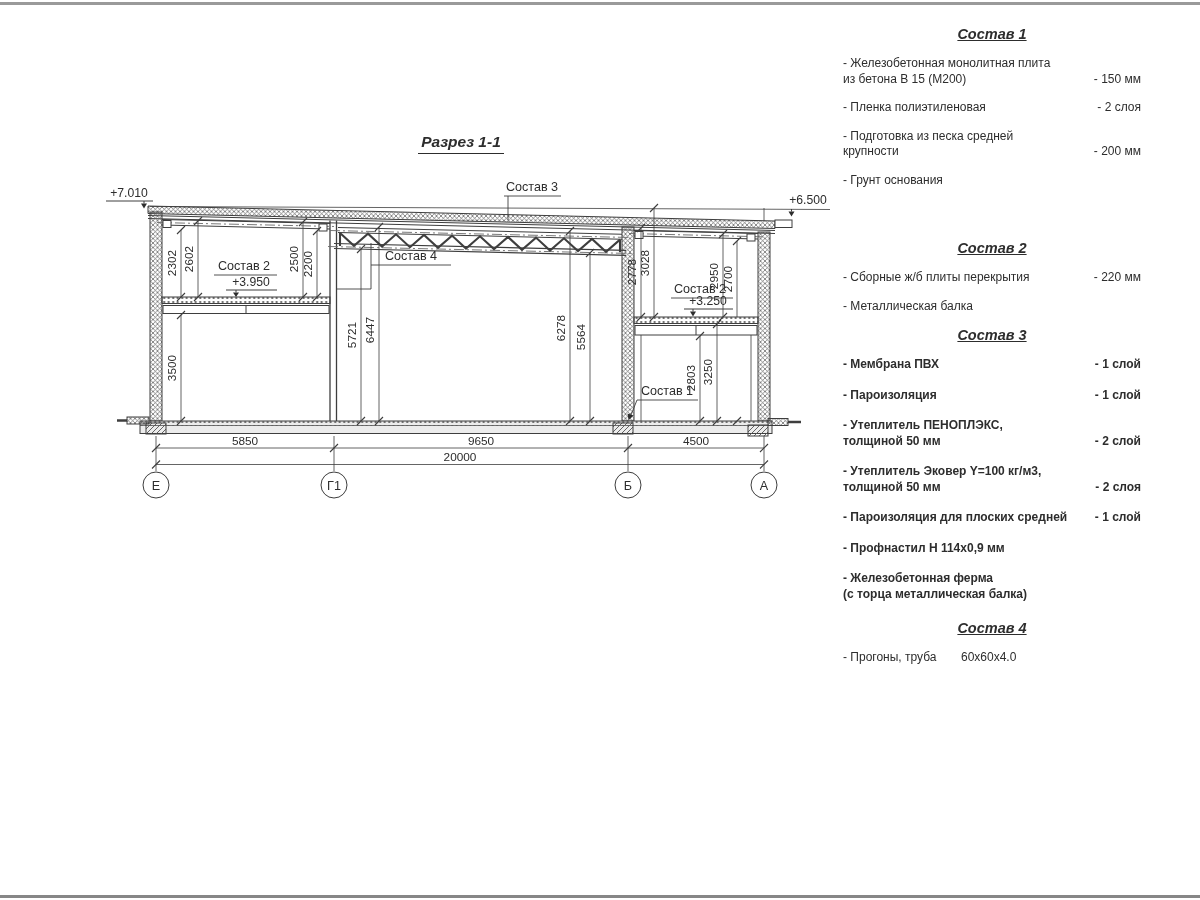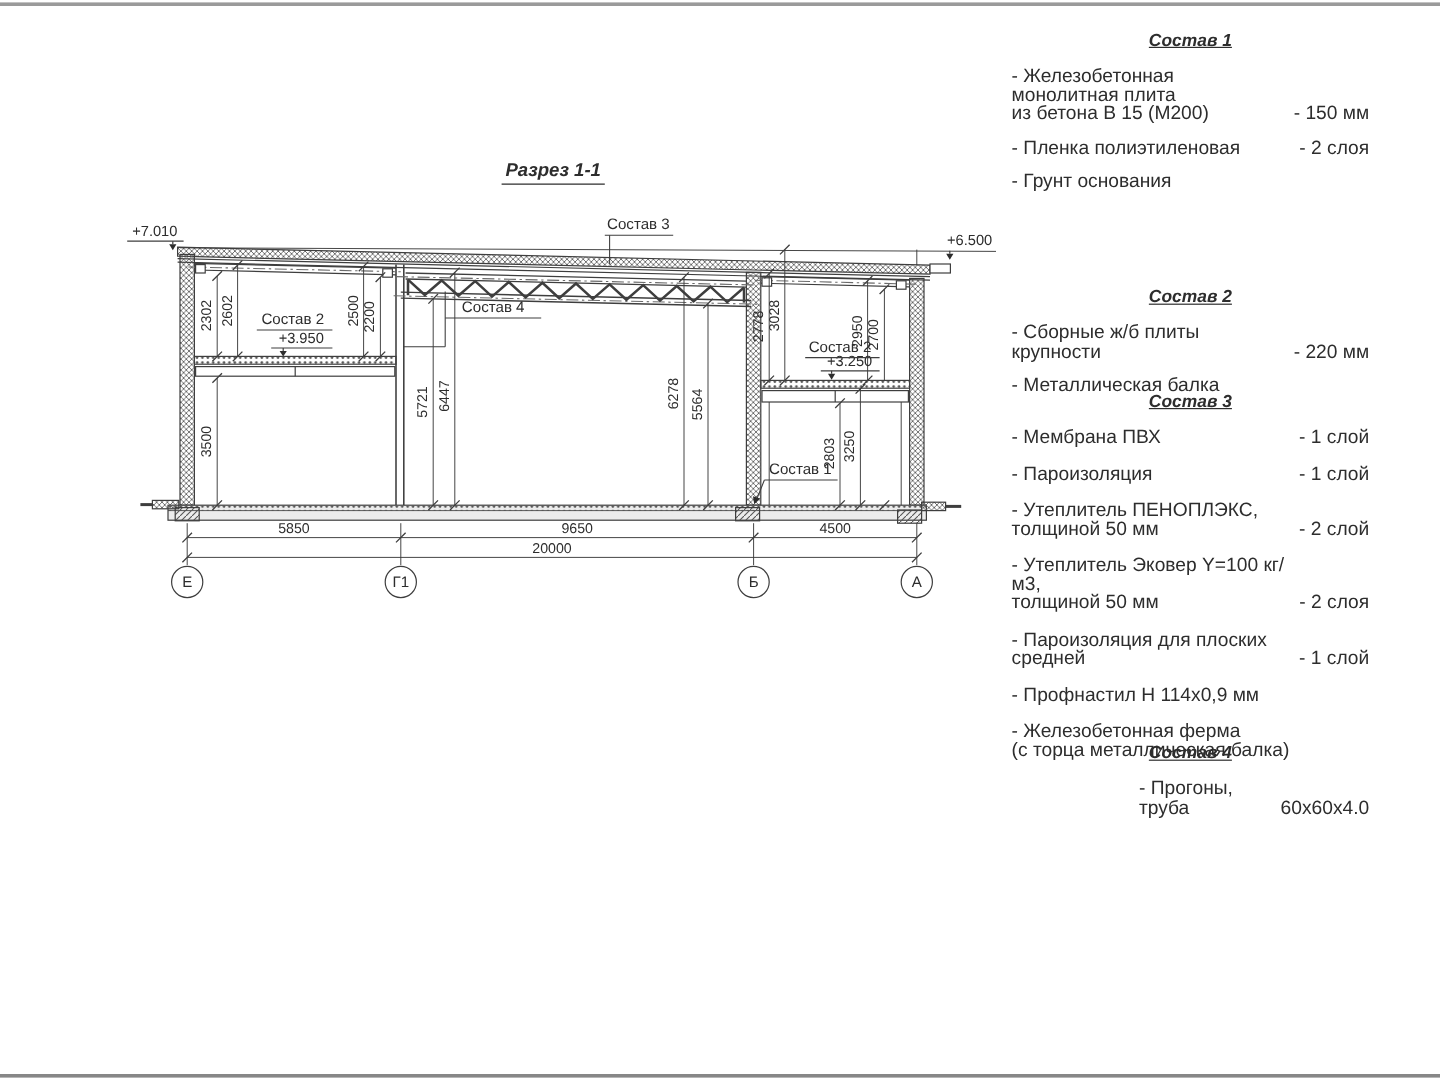--- a/index.html
+++ b/index.html
@@ -15,25 +15,25 @@
   .dim-text { font-size:11.8px; }
   .label-text { font-size:12.6px; }
   .elev-text { font-size:12.2px; }
   .axis-text { font-size:12.6px; }
   .drawing-title-text { font-size:15.5px; font-style:italic; font-weight:bold; }
 
   .notes-section { position:absolute; left:843px; width:298px; }
   .note-title { text-align:center; font-size:14.5px; font-style:italic; margin:0 0 14px 0; }
   .note-title span { text-decoration:underline; }
   .note-item { display:flex; justify-content:space-between; align-items:flex-end;
-               font-size:16px; line-height:15.5px; margin-bottom:13px; }
+               font-size:12px; line-height:15.5px; margin-bottom:13px; }
   .note-text { white-space:pre-line; }
   .note-value { white-space:nowrap; padding-left:8px; }
-  .s3 .note-item { margin-bottom:15px; }
-  .s4 .note-item { justify-content:flex-end; }
+  .s3 .note-item { margin-bottom:15px;font-weight:bold; }
+  .s4 .note-item { justify-content:flex-start; }
   .s4 .note-text { width:118px; }
   .s4 .note-value { padding-left:0; }
 </style>
 </head>
 <body>
 
 <div class="page-border top"></div>
 <div class="page-border bottom"></div>
 
 <svg width="840" height="520" viewBox="0 0 840 520" style="position:absolute;left:0;top:0;">
@@ -250,29 +250,34 @@
   <div class="note-item">
     <span class="note-text">- Железобетонная  монолитная плита
 из бетона В 15 (М200)</span>
     <span class="note-value">- 150 мм</span>
   </div>
   <div class="note-item">
     <span class="note-text">- Пленка полиэтиленовая</span>
     <span class="note-value">-  2 слоя</span>
   </div>
   <div class="note-item">
+    <span class="note-text">- Подготовка из песка средней
+крупности</span>
+    <span class="note-value">- 200 мм</span>
+  </div>
+  <div class="note-item">
     <span class="note-text">- Грунт основания</span>
     <span class="note-value"></span>
   </div>
 </div>
 
 <div class="notes-section s2" style="top:240px;">
   <h3 class="note-title"><span>Состав 2</span></h3>
   <div class="note-item">
-    <span class="note-text">- Сборные ж/б плиты крупности</span>
+    <span class="note-text">- Сборные ж/б плиты перекрытия</span>
     <span class="note-value">- 220 мм</span>
   </div>
   <div class="note-item">
     <span class="note-text">- Металлическая балка</span>
     <span class="note-value"></span>
   </div>
 </div>
 
 <div class="notes-section s3" style="top:327px;">
   <h3 class="note-title"><span>Состав 3</span></h3>

